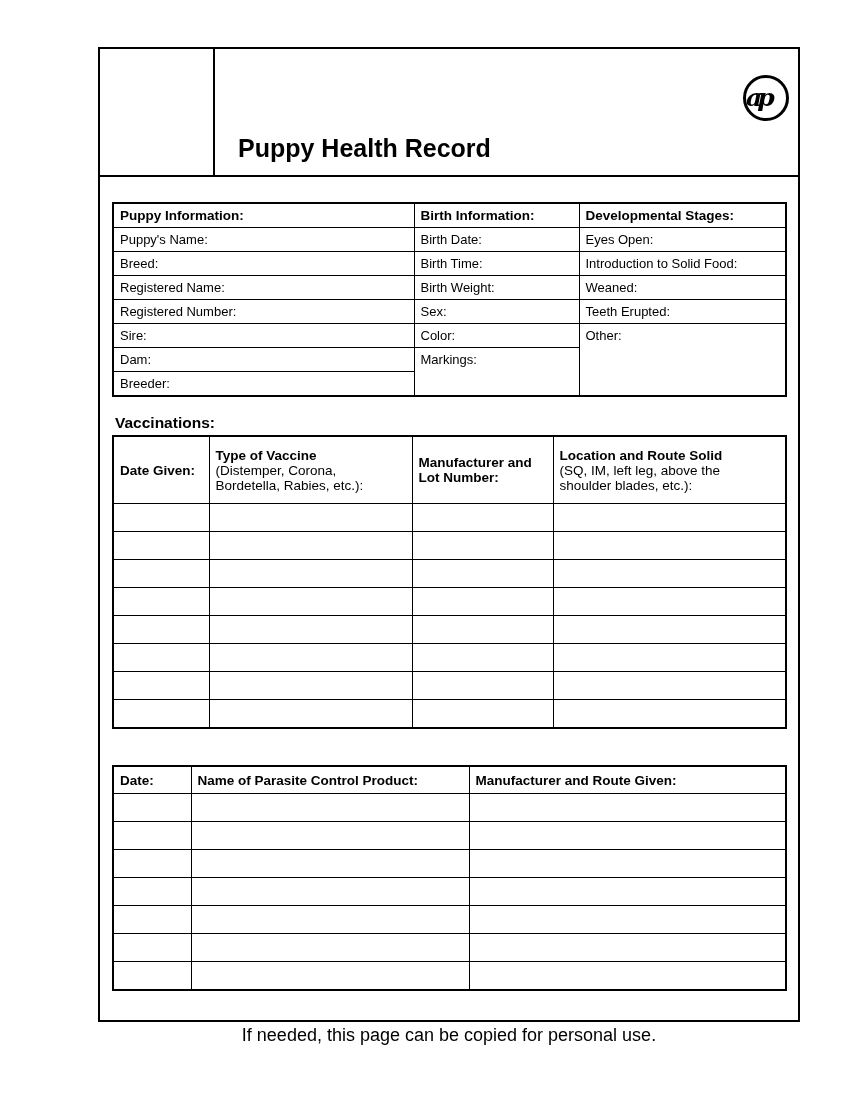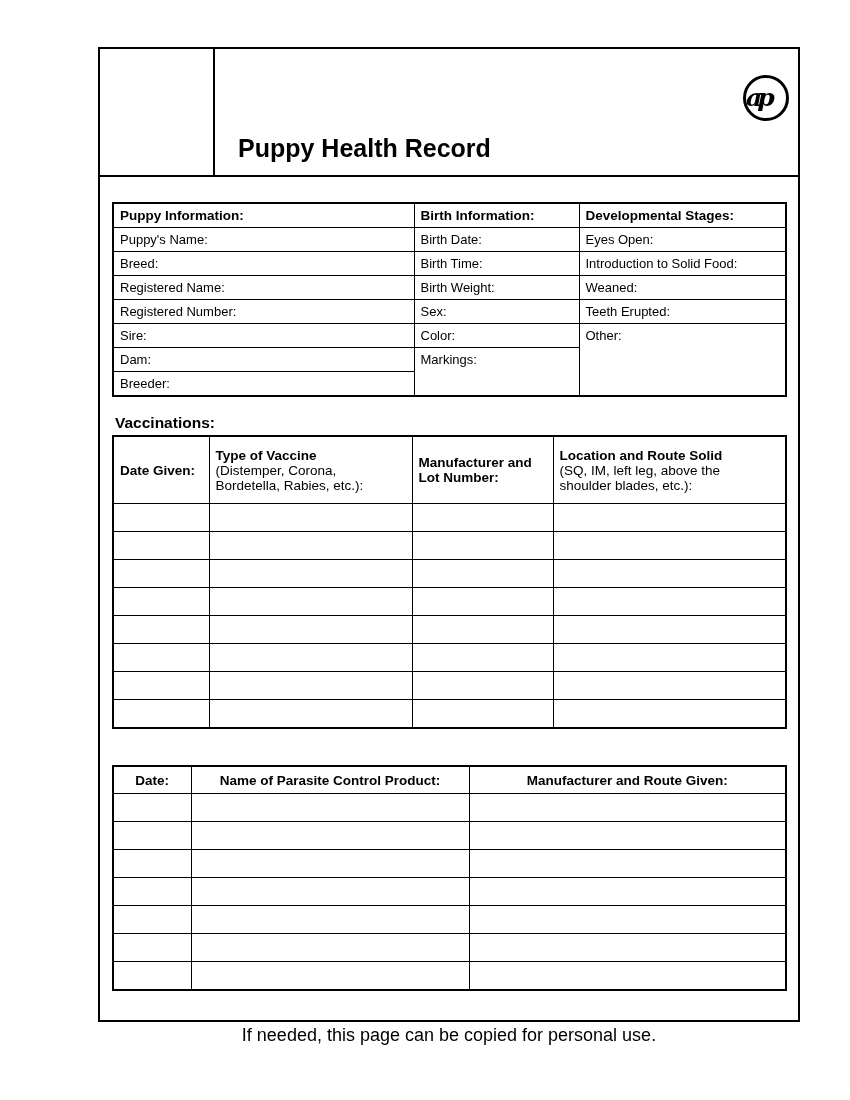--- a/index.html
+++ b/index.html
@@ -147,21 +147,20 @@
   
   .para-table {
     left: 12px; top: 716px;
     width: 673px;
     border: 2px solid #000;
   }
   .para-table thead td {
     height: 26px;
     font-weight: bold;
     font-size: 13.5px;
-    text-align: center;
   }
   .para-table tbody td { height: 27px; }
   
   .footer {
     position: absolute;
     left: 98px;
     top: 1026px;
     width: 702px;
     text-align: center;
     font-size: 18px;

